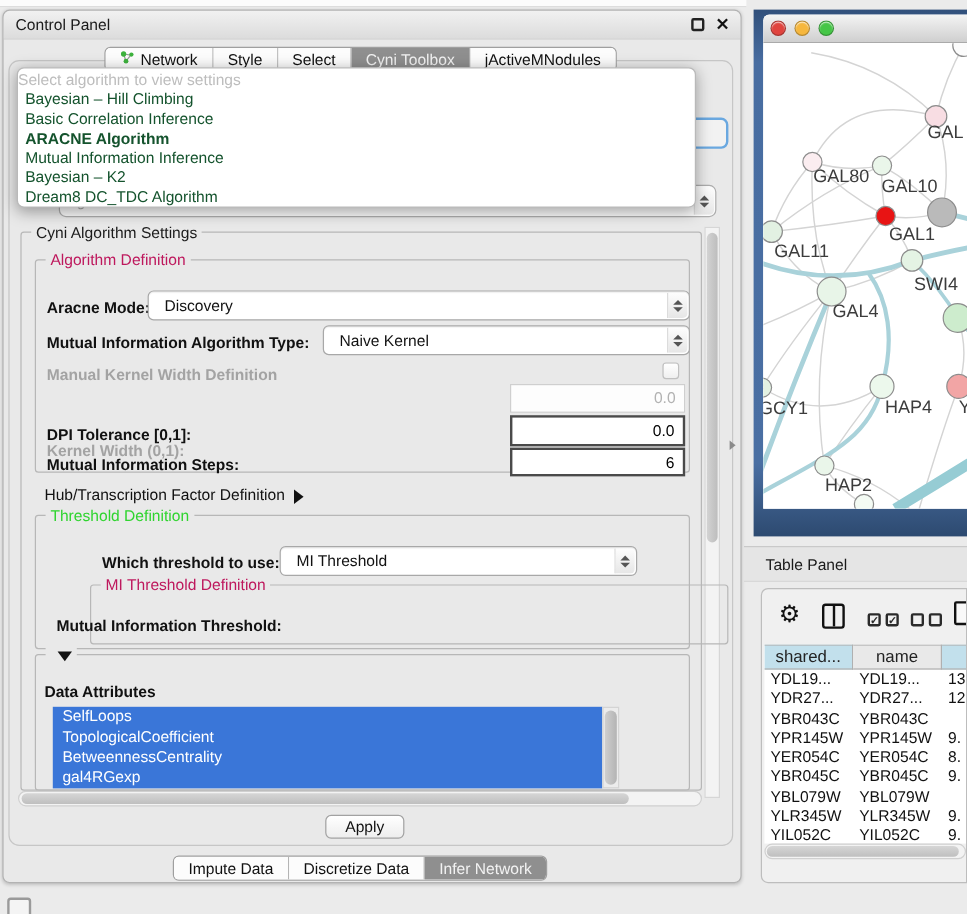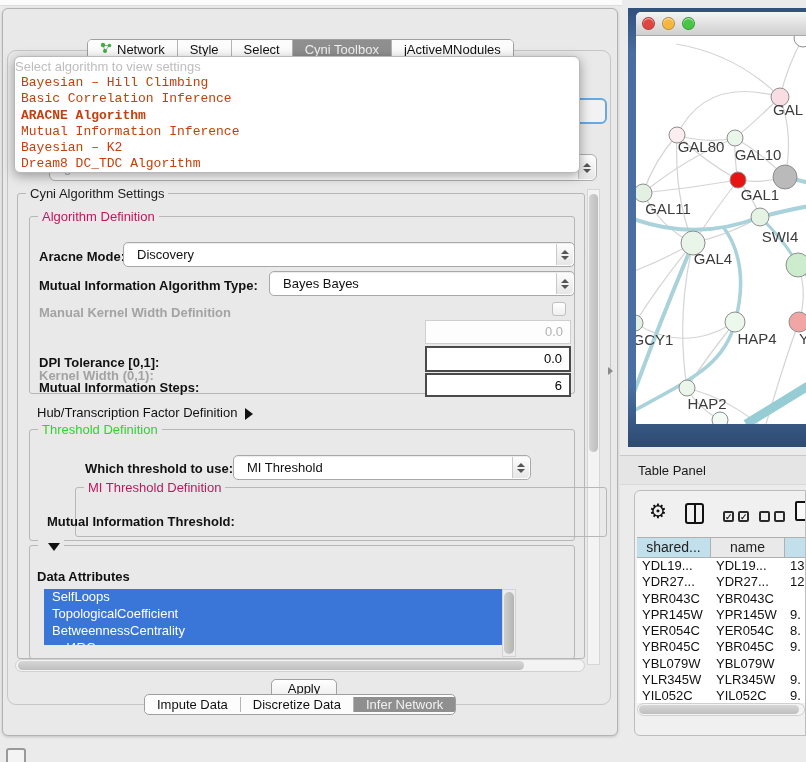--- a/index.html
+++ b/index.html
@@ -16,30 +16,30 @@
   .float-btn { position:absolute; right:30px; top:6px; width:11px; height:11px; border:2px solid #222; border-radius:2px; background:transparent; }
   .close-btn { position:absolute; right:9px; top:3px; font-size:14px; font-weight:bold; color:#111; }
 
   .tabbar { position:absolute; display:flex; height:21px; border:1px solid #9f9f9f; border-radius:5px;
         background:#fcfcfc; overflow:hidden; }
   .tabbar .seg { display:flex; align-items:center; gap:4px; padding:0 12px; font-size:13px; color:#111;
         border-right:1px solid #b4b4b4; background:#fcfcfc; white-space:nowrap; }
   .tabbar .seg:last-child { border-right:none; }
   .tabbar .seg.sel { background:#8f8f8f; color:#f2f2f2; }
   .top-tabs { left:84px; top:30px; }
-  .bottom-tabs { left:141px; top:685px;align-items:center; }
+  .bottom-tabs { left:141px; top:704px; }
 
   .content-frame { position:absolute; left:4px; top:41px; width:604px; height:655px;
         border:1px solid #c6c6c6; border-radius:9px; background:#e9e9e9; }
 
   
   .dd { position:absolute; left:11px; top:47px; width:566px; height:117px; background:#fff;
         border:1px solid #b9b9b9; border-radius:6px; box-shadow:0 3px 12px rgba(0,0,0,.35); z-index:30; overflow:hidden; }
   .dd-placeholder { text-align:left; color:#bdbdbd; font-size:13px; height:16px; margin-top:2px; }
-  .dd-item { padding-left:6px; font-size:13px; height:16.3px; line-height:16.3px; color:#c2410c; white-space:nowrap;font-family:Liberation Mono, monospace; }
+  .dd-item { padding-left:6px; font-size:13px; height:16.3px; line-height:16.3px; color:#14532d; white-space:nowrap; }
   .dd-item.b { font-weight:bold; }
 
   
   .bg-combo { position:absolute; left:46px; top:145px; width:548px; height:27px; background:#fbfbfb;
         border:1px solid #adadad; border-radius:6px; z-index:5; color:#a8a8a8; line-height:25px; padding-left:14px; }
   .bg-focus-combo { position:absolute; left:526px; top:89px; width:78px; height:26px; background:#f2f2f2;
         border:2px solid #6aa8e0; border-radius:6px; z-index:5; }
 
   
   .grp { position:absolute; border:1px solid #b7b7b7; border-radius:3px; }
@@ -65,21 +65,21 @@
   .tf.norm { border:1px solid #979797; color:#000; }
 
   .chk { position:absolute; width:14px; height:14px; border:1px solid #c0c0c0; border-radius:3px;
         background:linear-gradient(#ffffff,#efefef); }
 
   .arrow-right { display:inline-block; width:0; height:0; border-top:6px solid transparent; border-bottom:6px solid transparent;
         border-left:8px solid #111; vertical-align:middle; margin-left:8px; }
   .arrow-down  { display:inline-block; width:0; height:0; border-left:6px solid transparent; border-right:6px solid transparent;
         border-top:8px solid #111; vertical-align:middle; margin-left:6px; }
 
-  .attr-list { position:absolute; left:41px; top:580px; width:458px; height:56px; background:#3a76d8; overflow:hidden; }
+  .attr-list { position:absolute; left:41px; top:580px; width:458px; height:68px; background:#3a76d8; overflow:hidden; }
   .attr-item { color:#fff; font-size:13px; height:16.9px; line-height:16.9px; padding-left:8px; white-space:nowrap; }
   .list-vscroll { position:absolute; left:499px; top:580px; width:14px; height:68px; background:#ececec; border:1px solid #d4d4d4; }
   .list-vscroll .thumb { position:absolute; left:1px; top:2px; width:10px; height:62px; border-radius:6px; background:linear-gradient(90deg,#cfcfcf,#b4b4b4); }
   .vscroll { position:absolute; width:13px; background:#f3f3f3; border:1px solid #d6d6d6; }
   .vscroll .thumb { position:absolute; left:1px; width:9px; border-radius:5px; background:linear-gradient(90deg,#d3d3d3,#bdbdbd); }
   .hscroll { position:absolute; height:13px; background:#f3f3f3; border:1px solid #d0d0d0; border-radius:7px; }
   .hscroll .thumb { position:absolute; top:1px; height:9px; border-radius:5px; background:linear-gradient(#d6d6d6,#bfbfbf); }
 
   .apply-btn { position:absolute; left:268px; top:670px; width:66px; height:20px; border:1px solid #a2a2a2; border-radius:5px;
         background:linear-gradient(#ffffff,#ededed); font-size:13px; text-align:center; line-height:18px; color:#111; }
@@ -115,20 +115,25 @@
   .split-handle { position:absolute; left:608px; top:367px; width:0; height:0;
         border-top:4px solid transparent; border-bottom:4px solid transparent; border-left:5px solid #8a8a8a; }
 </style>
 </head>
 <body>
 
 <div class="app">
   <div class="topstrip"></div>
 
   <div class="cp">
+    <div class="cp-titlebar">
+      <span class="cp-title">Control Panel</span>
+      <span class="float-btn"></span>
+      <span class="close-btn">✕</span>
+    </div>
 
     <div class="content-frame"></div>
 
     <div class="tabbar top-tabs" id="top-tabs">
         <div class="seg">
           <span><svg width="13" height="12" viewBox="0 0 13 12">
               <line x1="3" y1="3" x2="9" y2="4" stroke="#9a9a9a"></line>
               <line x1="3" y1="3" x2="5" y2="9" stroke="#9a9a9a"></line>
               <line x1="9" y1="4" x2="5" y2="9" stroke="#9a9a9a"></line>
               <circle cx="3" cy="3" r="2.2" fill="#3db23d"></circle>
@@ -185,21 +190,21 @@
     <span class="lbl" style="left:36px; top:240px;">Aracne Mode:</span>
     <div class="mac-combo" style="left:120px; top:233px; width:452px; height:25px;">
       <span>Discovery</span>
       <span class="cmb-arrows">
           <span class="tri-up"></span>
           <span class="tri-dn"></span>
         </span>
     </div>
     <span class="lbl" style="left:36px; top:269px;">Mutual Information Algorithm Type:</span>
     <div class="mac-combo" style="left:266px; top:262px; width:306px; height:25px;">
-      <span>Bayes Bayes</span>
+      <span>Naive Kernel</span>
       <span class="cmb-arrows">
           <span class="tri-up"></span>
           <span class="tri-dn"></span>
         </span>
     </div>
     <span class="lbl dis" style="left:36px; top:296px;">Manual Kernel Width Definition</span>
     <span class="chk" style="left:549px; top:293px;"></span>
     <span class="lbl dis" style="left:36px; top:321px;margin-top:38px;">Kernel Width (0,1):</span>
     <span class="tf dis" style="left:422px; top:311px; width:146px; height:24px;">0.0</span>
     <span class="lbl" style="left:36px; top:346px;">DPI Tolerance [0,1]:</span>

